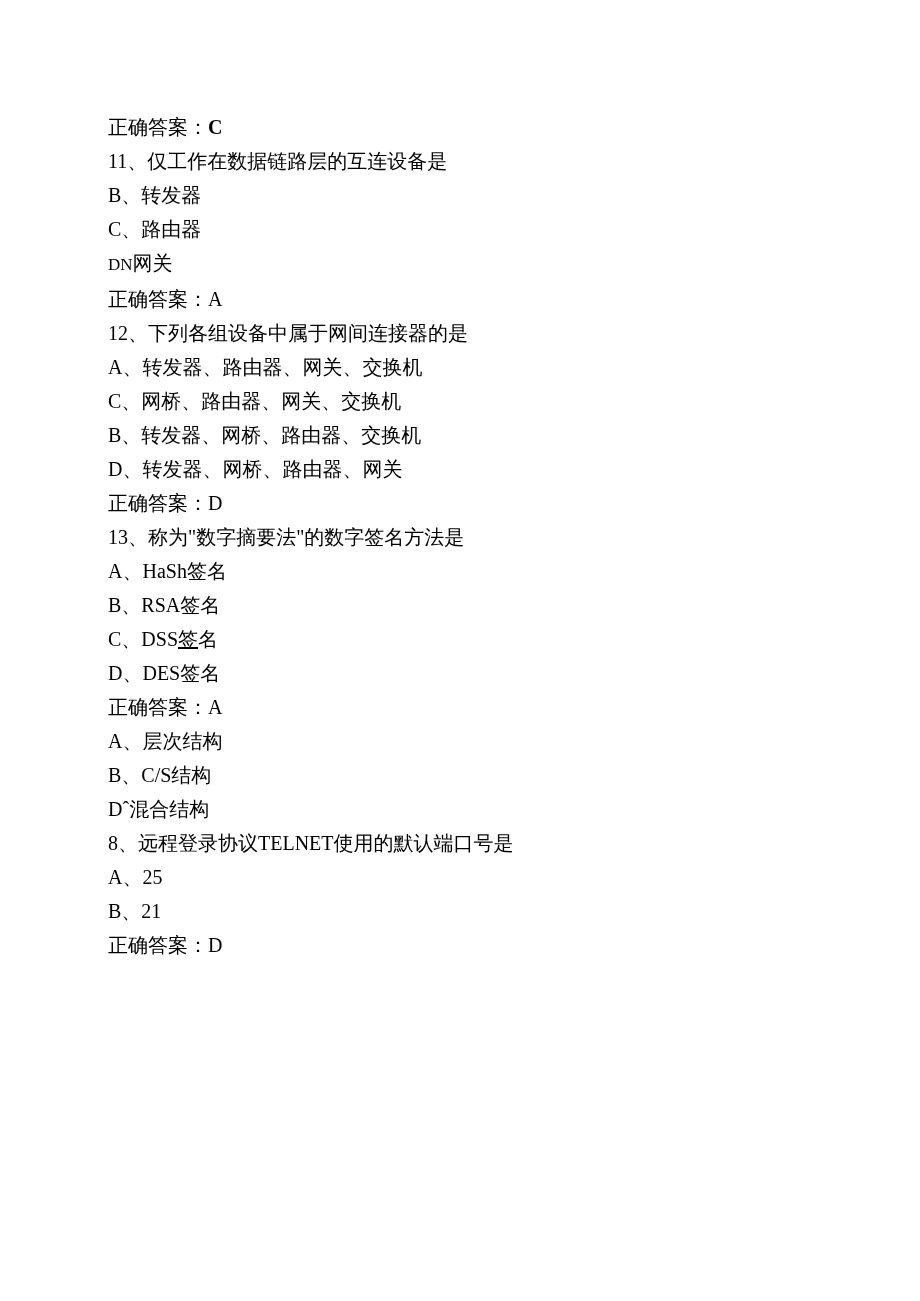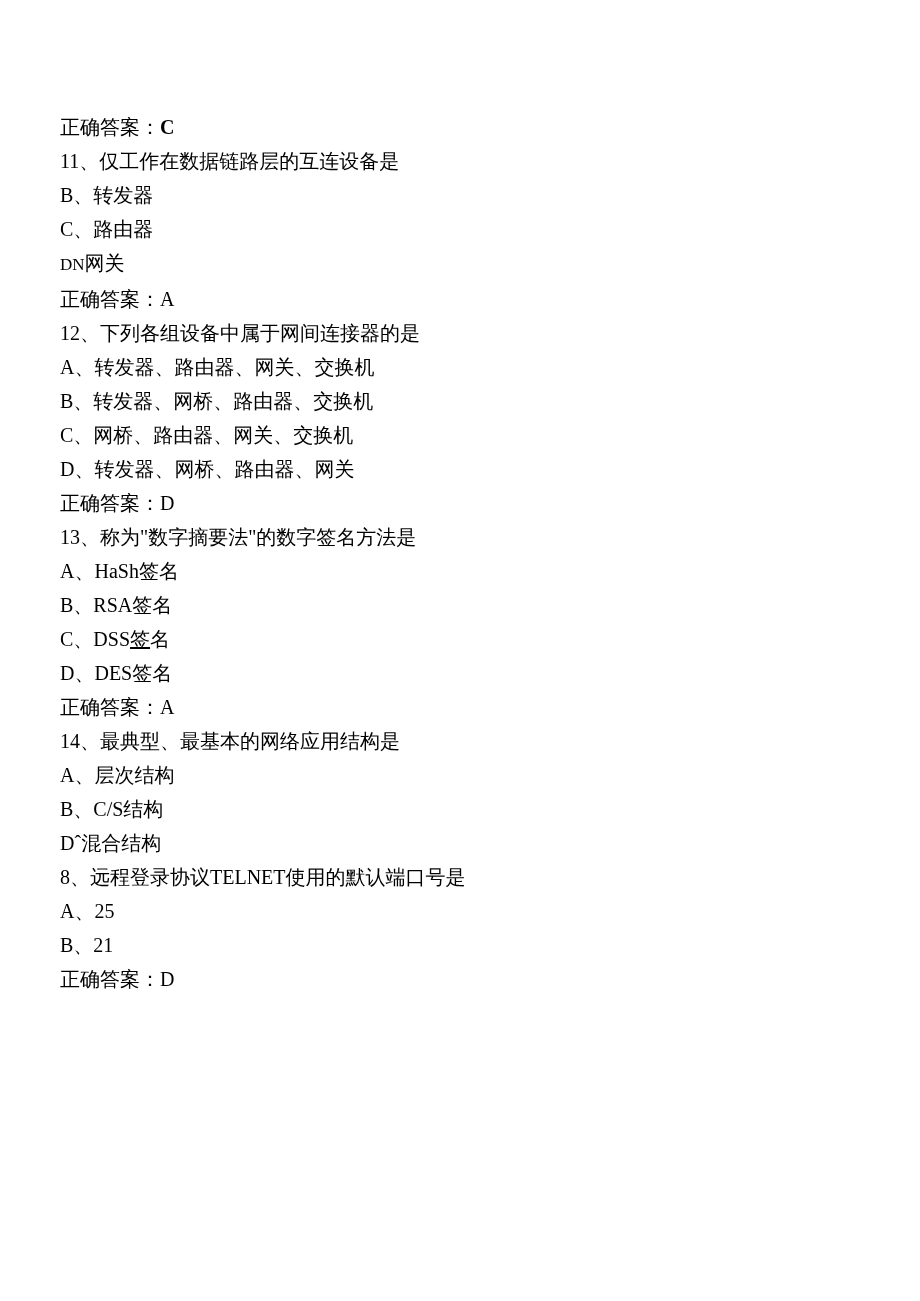--- a/index.html
+++ b/index.html
@@ -4,24 +4,25 @@
 <style>
   body {
     margin: 0;
     padding: 0;
     background: #ffffff;
     font-family: "SimSun", "宋体", serif;
     width: 920px;
     height: 1301px;
   }
   .page {
-    padding: 110px 130px 0 60px;
+    padding: 110px 130px 0 100px;
     font-size: 20px;
     line-height: 34px;
     color: #000;
+    margin-left: 8px;
   }
   .line {
     white-space: nowrap;
   }
   .serif-bold {
     font-family: "Times New Roman", "SimSun", serif;
     font-weight: bold;
   }
   .underline {
     text-decoration: underline;
@@ -44,33 +45,32 @@
   </div>
 
   <div class="line">11、仅工作在数据链路层的互连设备是</div>
   <div class="line">B、转发器</div>
   <div class="line">C、路由器</div>
   <div class="line"><span style="font-size:17px">D</span><span style="font-size:17px">N</span><span>网关</span></div>
   <div class="line">正确答案：A</div>
 
   <div class="line">12、下列各组设备中属于网间连接器的是</div>
   <div class="line">A、转发器、路由器、网关、交换机</div>
+  <div class="line">C、网桥、路由器、网关、交换机</div>
   <div class="line">B、转发器、网桥、路由器、交换机</div>
-  <div class="line">C、网桥、路由器、网关、交换机</div>
   <div class="line">D、转发器、网桥、路由器、网关</div>
   <div class="line">正确答案：D</div>
 
   <div class="line">13、称为"数字摘要法"的数字签名方法是</div>
   <div class="line">A、HaSh签名</div>
   <div class="line">B、RSA签名</div>
   <div class="line"><span>C、DSS</span><span class="underline">签</span><span>名</span></div>
   <div class="line">D、DES签名</div>
   <div class="line">正确答案：A</div>
 
-  <div class="line">14、最典型、最基本的网络应用结构是</div>
   <div class="line">A、层次结构</div>
   <div class="line">B、C/S结构</div>
   <div class="line"><span>D</span><span class="caret">ˆ</span><span>混合结构</span></div>
 
   <div class="line">8、远程登录协议TELNET使用的默认端口号是</div>
   <div class="line">A、25</div>
   <div class="line">B、21</div>
   <div class="line">正确答案：D</div>
 
 </div>

